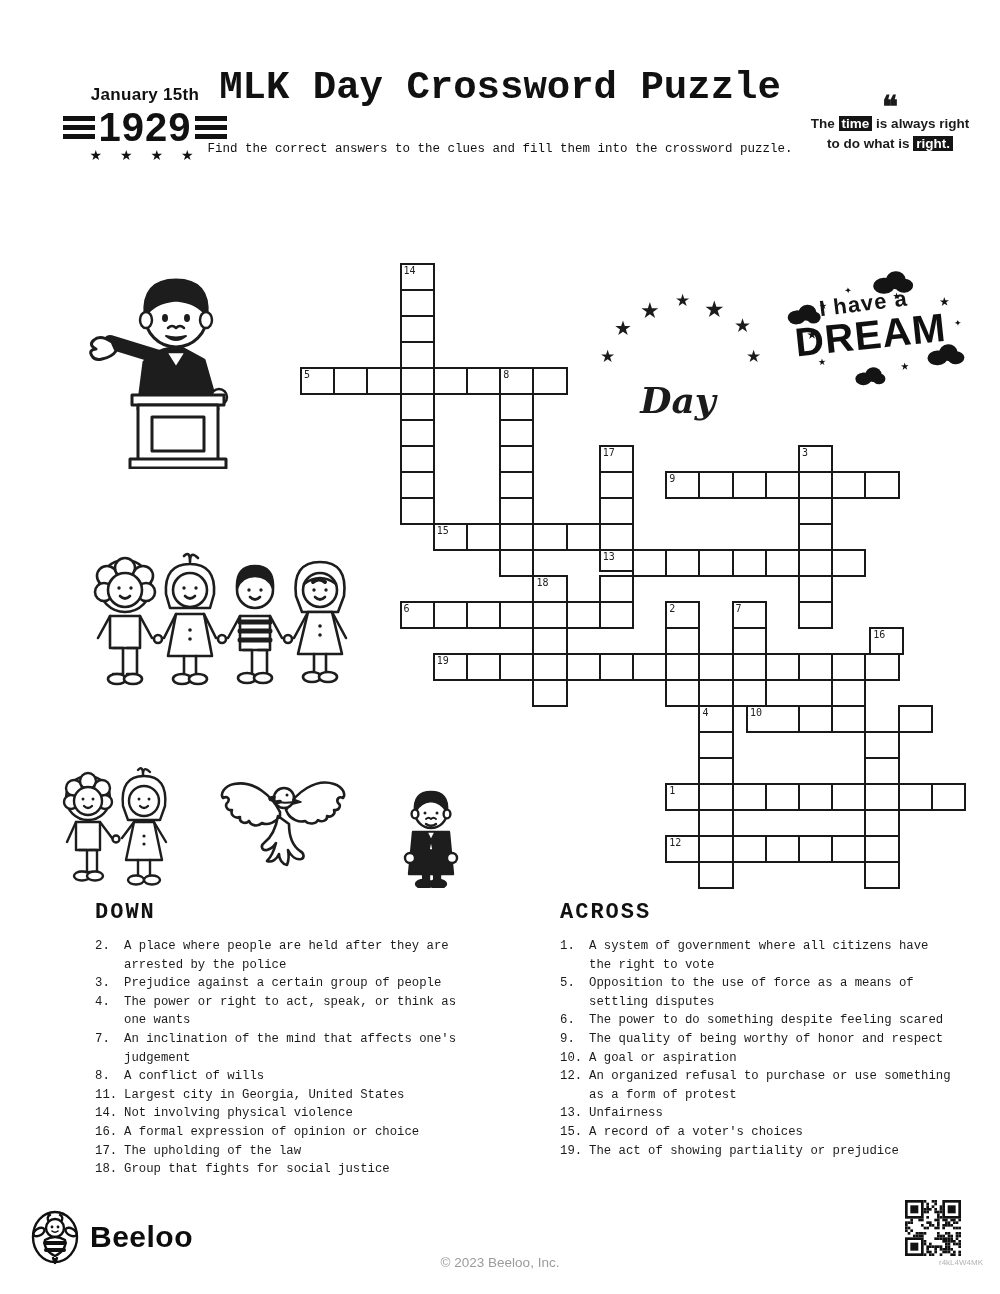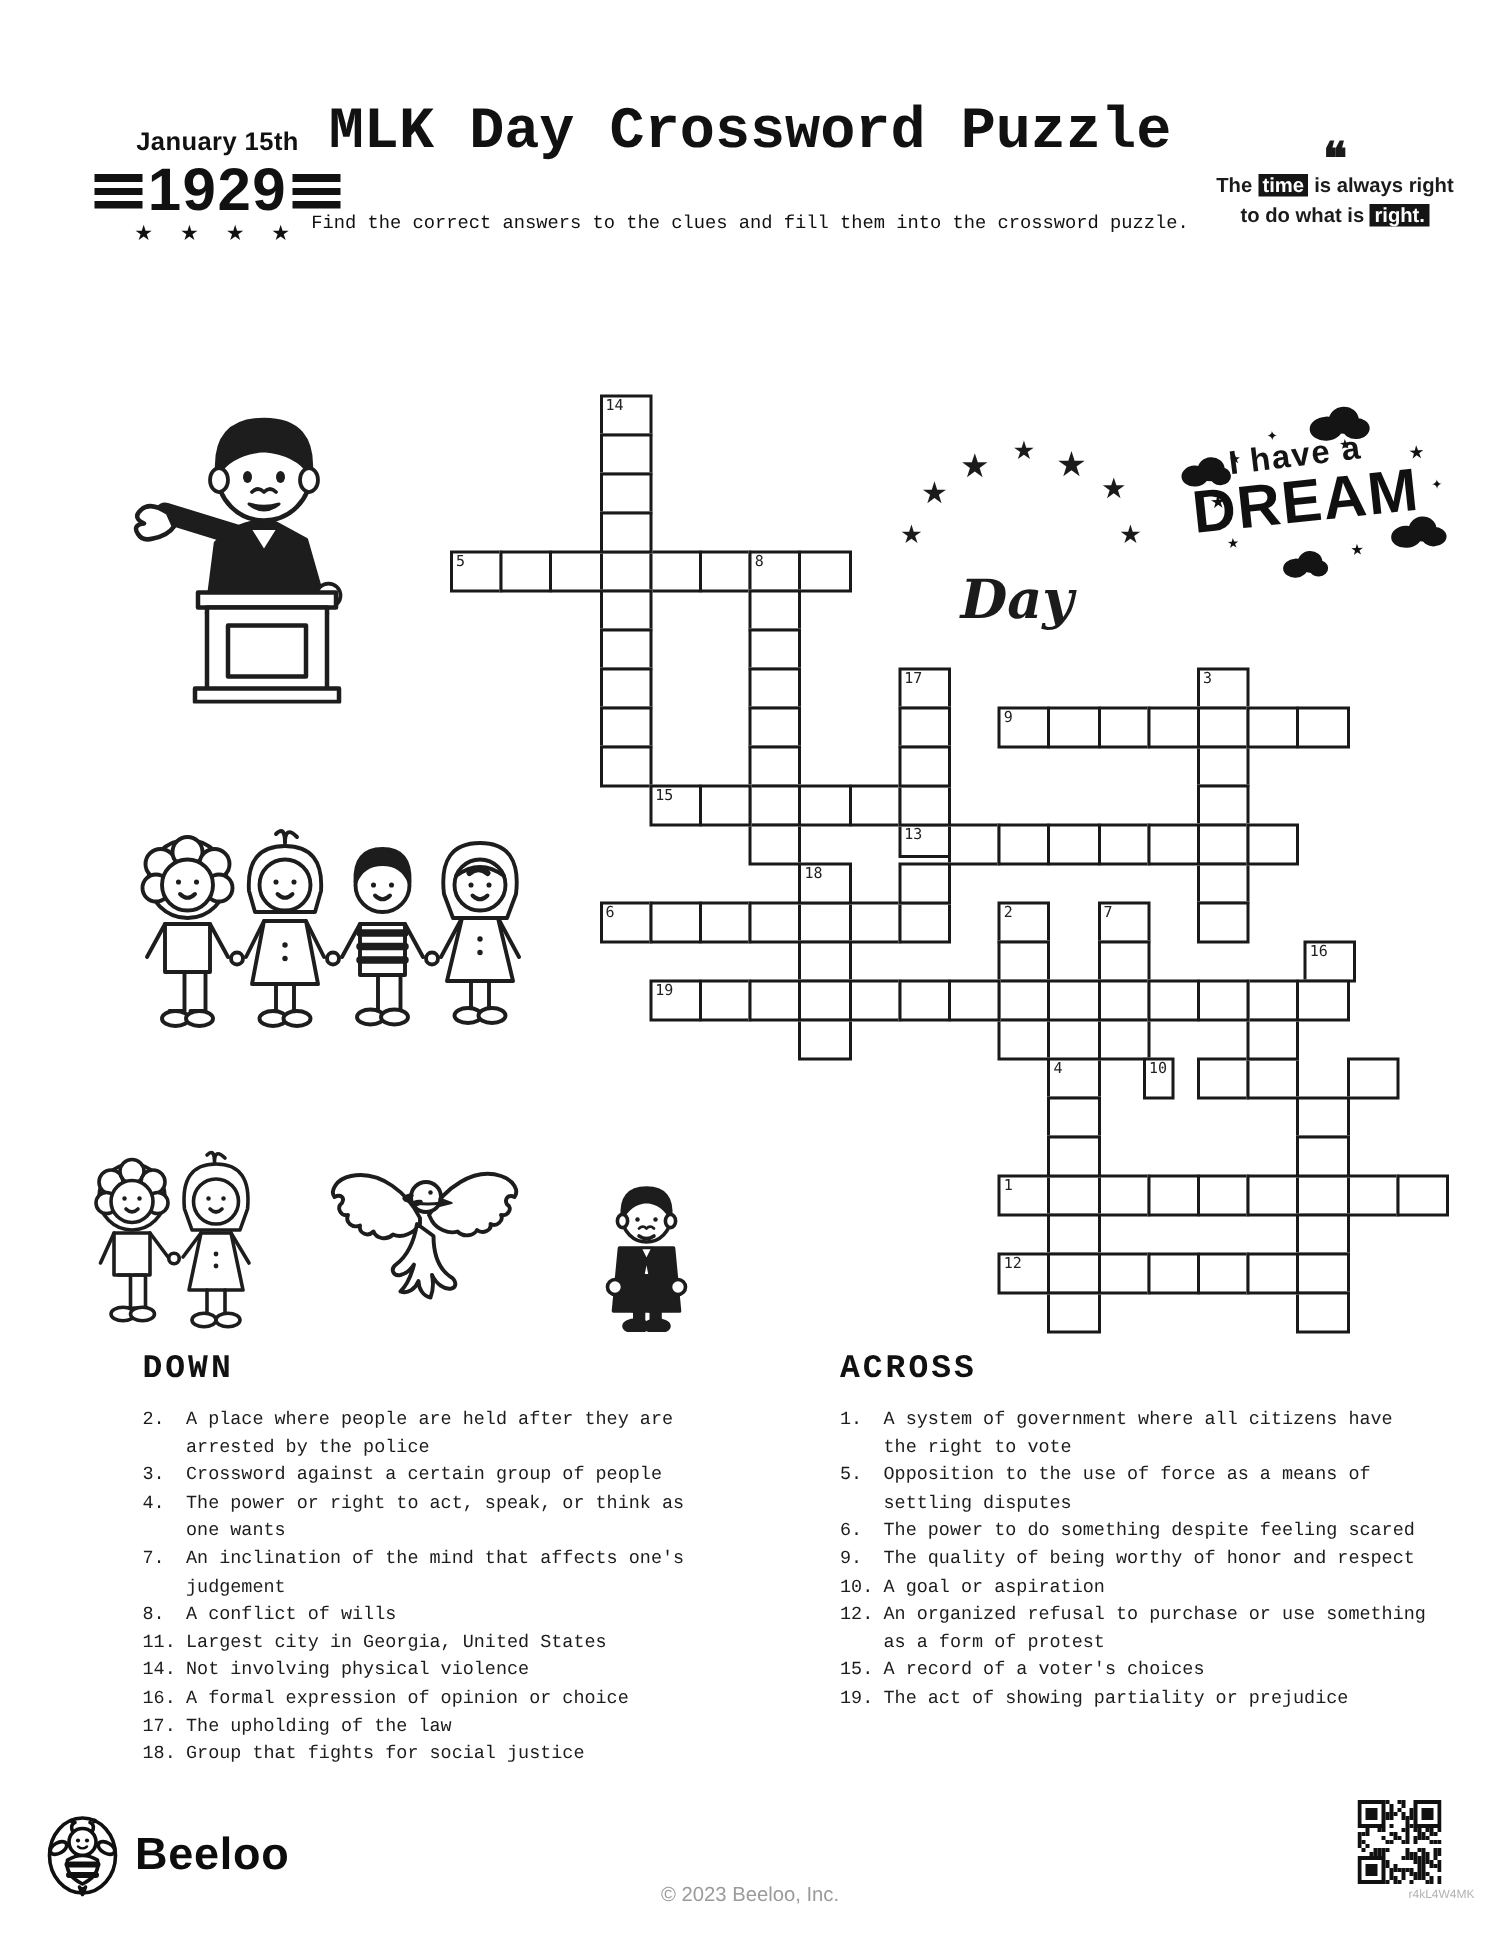--- a/index.html
+++ b/index.html
@@ -223,21 +223,21 @@
       <div class="cell" style="left: 499.2px; top: 523px; width: 35.2px; height: 28px;"></div>
       <div class="cell" style="left: 499.2px; top: 549px; width: 35.2px; height: 28px;"></div>
       <div class="cell" style="left: 665.2px; top: 471px; width: 35.2px; height: 28px;">
         <span class="cnum">9</span>
       </div>
       <div class="cell" style="left: 698.4px; top: 471px; width: 35.2px; height: 28px;"></div>
       <div class="cell" style="left: 731.6px; top: 471px; width: 35.2px; height: 28px;"></div>
       <div class="cell" style="left: 764.8px; top: 471px; width: 35.2px; height: 28px;"></div>
       <div class="cell" style="left: 831.2px; top: 471px; width: 35.2px; height: 28px;"></div>
       <div class="cell" style="left: 864.4px; top: 471px; width: 35.2px; height: 28px;"></div>
-      <div class="cell" style="left: 762px; top: 705px; width: 21px; height: 28px;">
+      <div class="cell" style="left: 746px; top: 705px; width: 54px; height: 28px;">
         <span class="cnum">10</span>
       </div>
       <div class="cell" style="left: 798px; top: 705px; width: 35.2px; height: 28px;"></div>
       <div class="cell" style="left: 831.2px; top: 705px; width: 35.2px; height: 28px;"></div>
       <div class="cell" style="left: 864.4px; top: 747px; width: 35.2px; height: 28px;">
         <span class="cnum">11</span>
       </div>
       <div class="cell" style="left: 897.6px; top: 705px; width: 35.2px; height: 28px;"></div>
       <div class="cell" style="left: 864.4px; top: 731px; width: 35.2px; height: 28px;"></div>
       <div class="cell" style="left: 864.4px; top: 757px; width: 35.2px; height: 28px;"></div>
@@ -450,21 +450,21 @@
     <h2 class="clue-head">DOWN</h2>
     <div>
 
         <div class="clue">
           <span class="n">2.</span>
           <span class="t">A place where people are held after they are arrested by the police</span>
         </div>
 
         <div class="clue">
           <span class="n">3.</span>
-          <span class="t">Crossword against a certain group of people</span>
+          <span class="t">Prejudice against a certain group of people</span>
         </div>
 
         <div class="clue">
           <span class="n">4.</span>
           <span class="t">The power or right to act, speak, or think as one wants</span>
         </div>
 
         <div class="clue">
           <span class="n">7.</span>
           <span class="t">An inclination of the mind that affects one's judgement</span>
@@ -529,20 +529,24 @@
         <div class="clue">
           <span class="n">10.</span>
           <span class="t">A goal or aspiration</span>
         </div>
 
         <div class="clue">
           <span class="n">12.</span>
           <span class="t">An organized refusal to purchase or use something as a form of protest</span>
         </div>
 
+        <div class="clue">
+          <span class="n">13.</span>
+          <span class="t">Unfairness</span>
+        </div>
 
         <div class="clue">
           <span class="n">15.</span>
           <span class="t">A record of a voter's choices</span>
         </div>
 
         <div class="clue">
           <span class="n">19.</span>
           <span class="t">The act of showing partiality or prejudice</span>
         </div>

